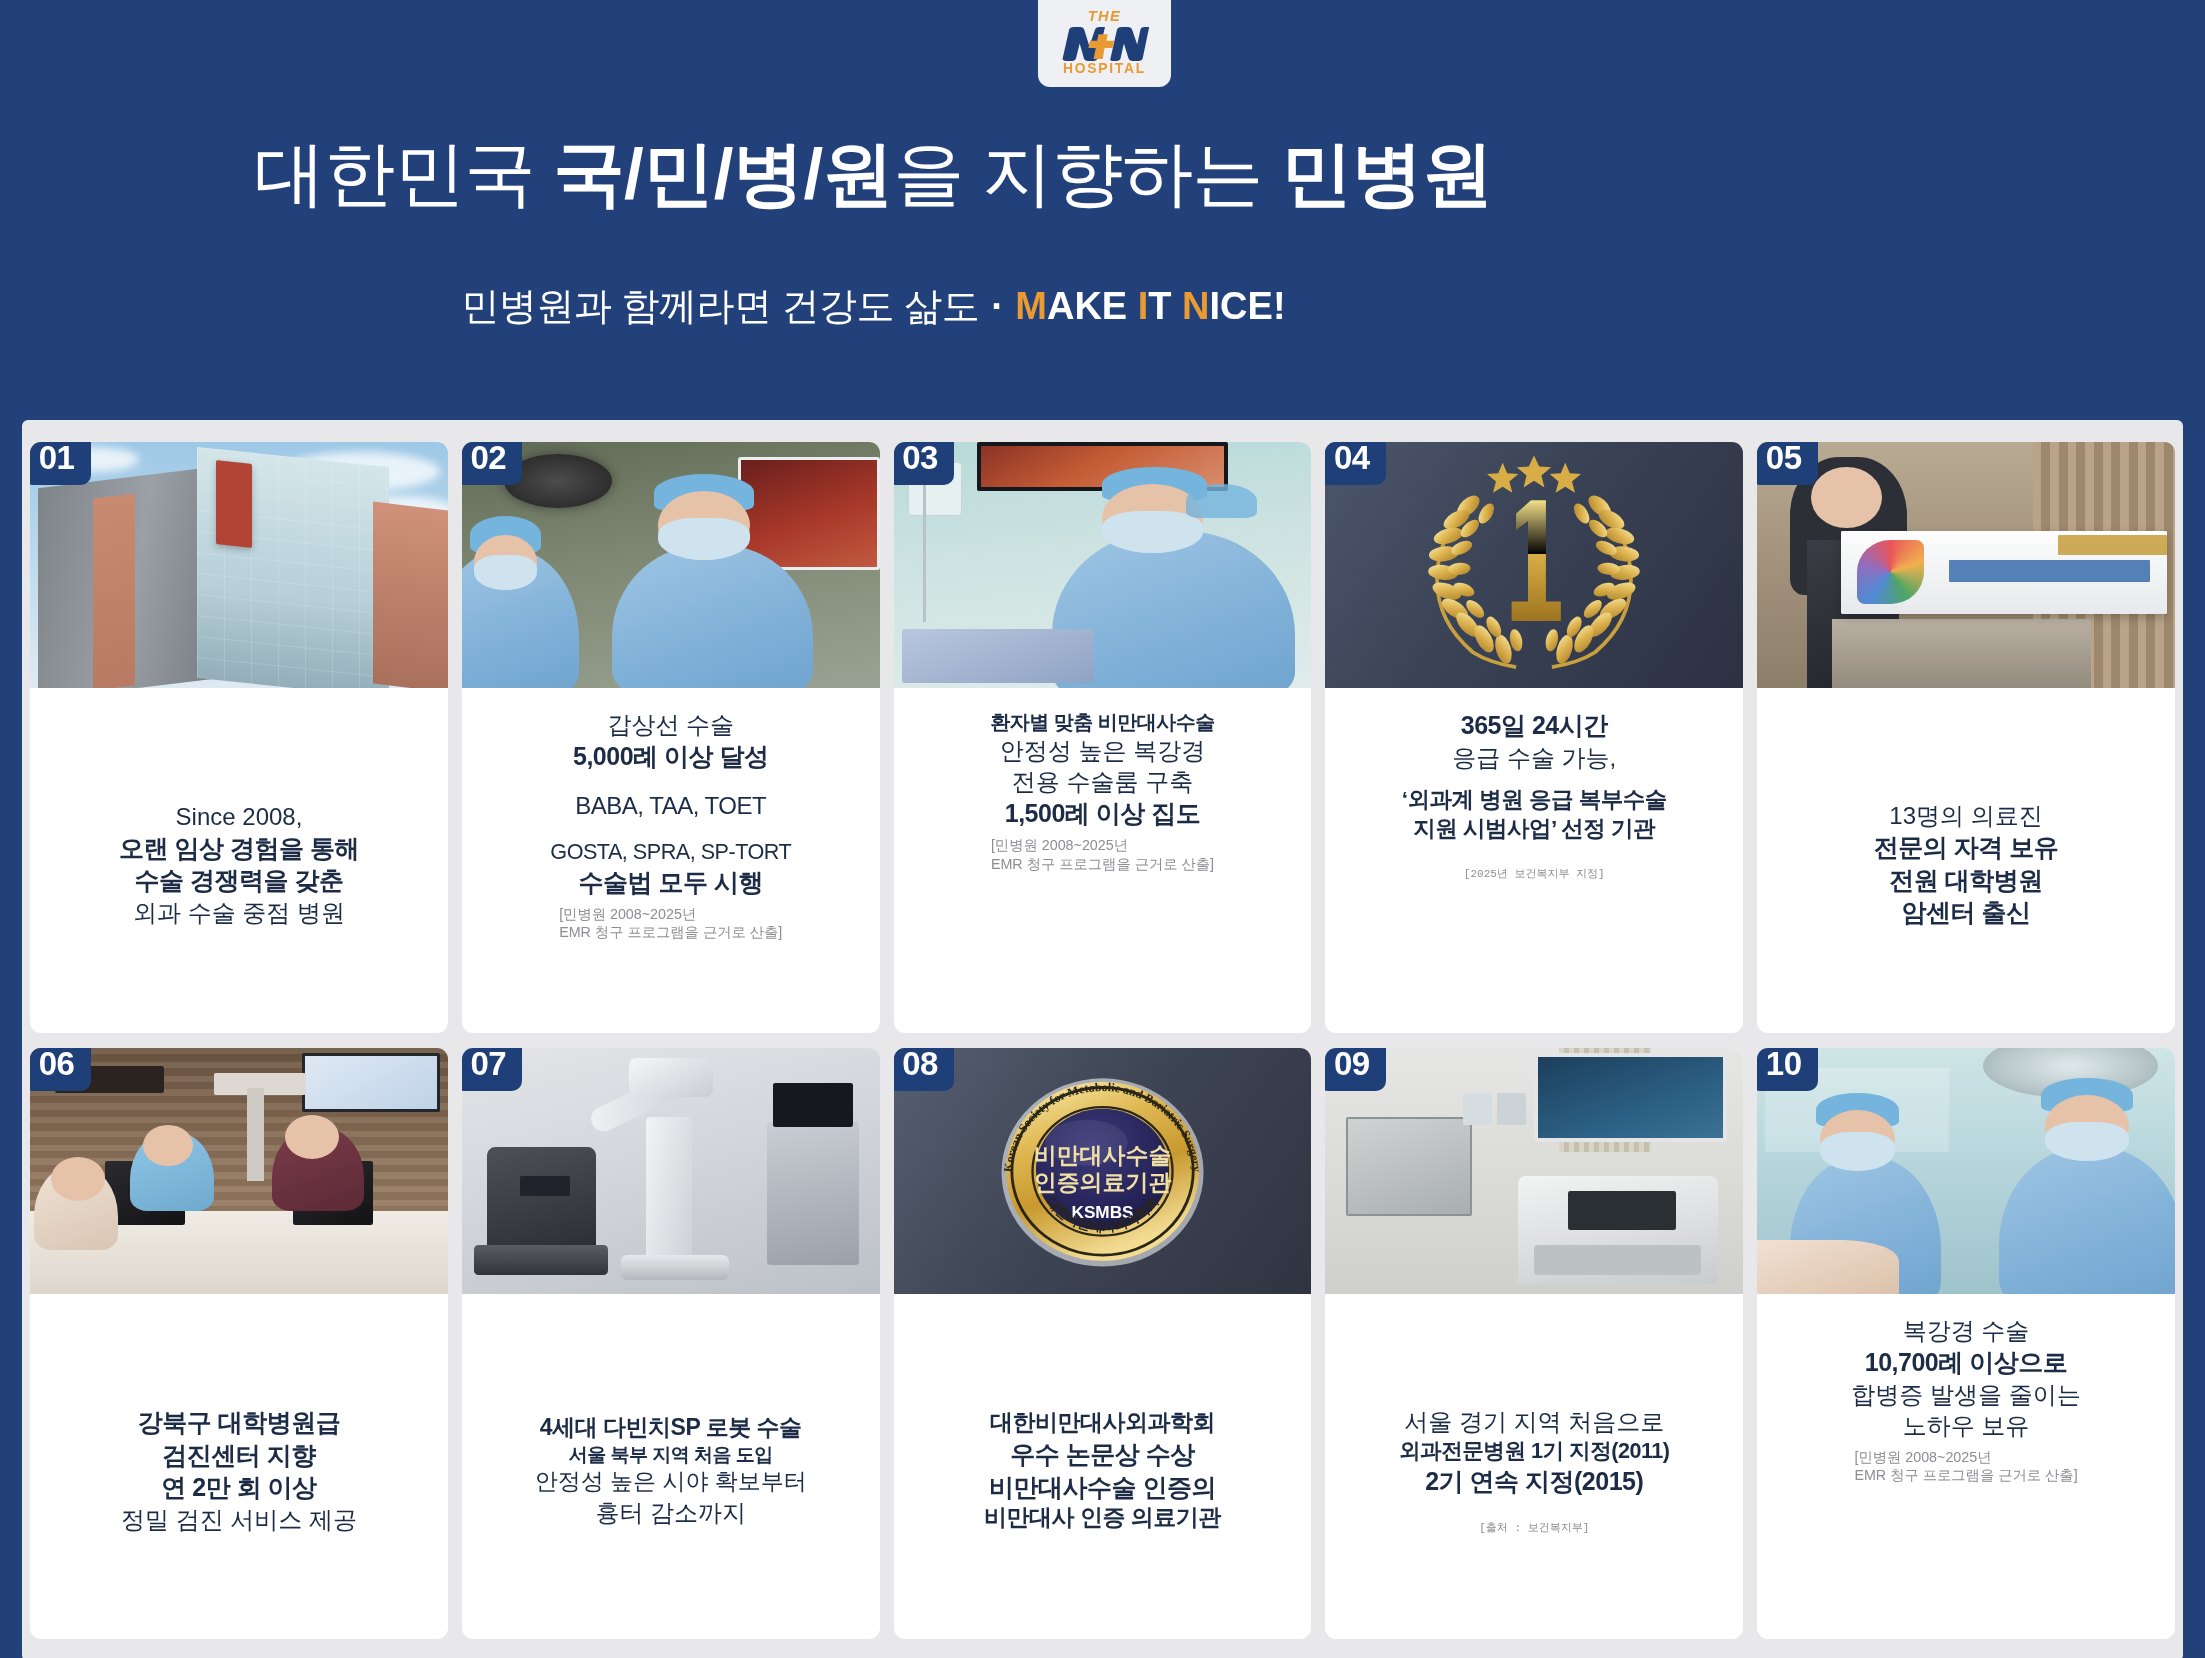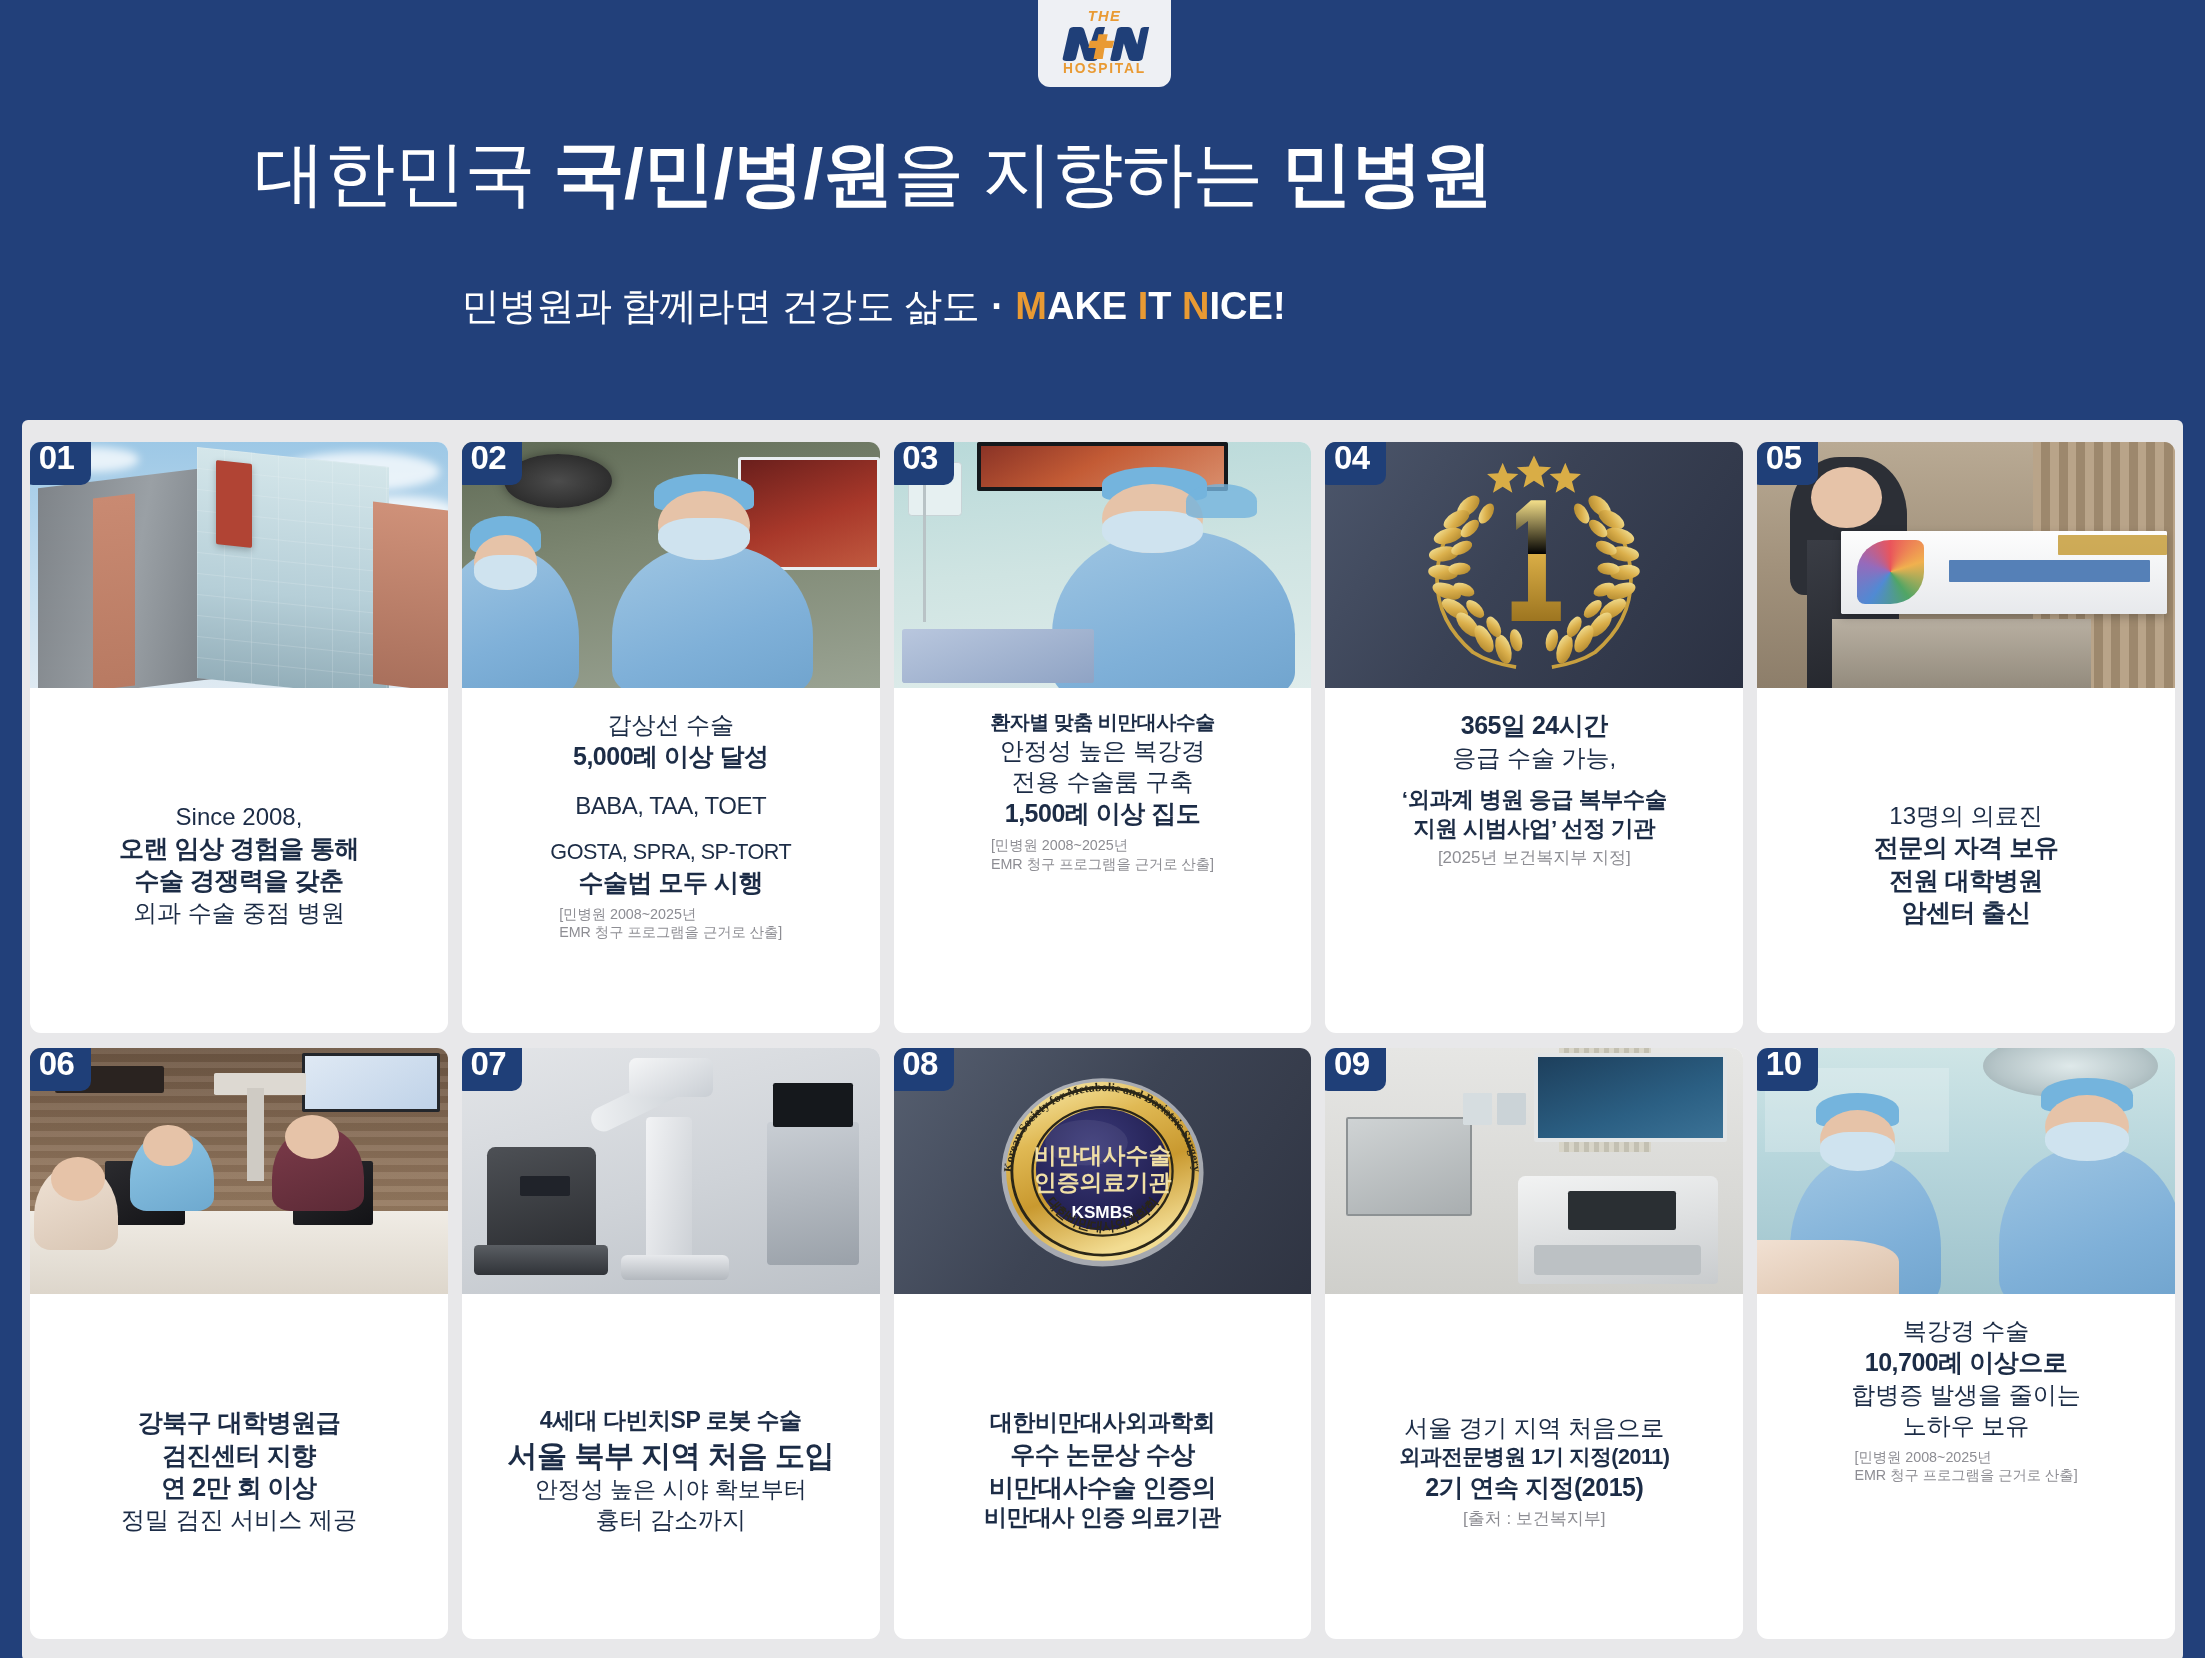--- a/index.html
+++ b/index.html
@@ -93,21 +93,21 @@
     text-align:left;
   }
   .ln{ color:#1c2c46; line-height:1.30; white-space:nowrap; }
   .ln.reg { font-weight:400; font-size:24px; }
   .ln.bold{ font-weight:bold;  font-size:25px; letter-spacing:-0.5px; }
   .ln.en  { font-weight:400; font-size:24px; letter-spacing:-0.5px;margin-top:17px; }
   .note{
     color:#8d8d93; font-weight:400; font-size:14.3px; line-height:1.28;
     margin-top:6.4px; white-space:nowrap;
   }
-  .note.single{ font-size:17px; margin-top:4px; }
+  .note.single{ font-size:11px; margin-top:24px;font-family:Liberation Mono, monospace; }
   .spacer{ flex:1 1 auto; }
 
   
   .sky{ background:linear-gradient(180deg,#9dc8e6 0%,#c3dcee 55%,#dfeaf2 100%); }
   .bldg-a{ position:absolute; left:2%; top:14%; width:48%; height:86%;
            background:linear-gradient(100deg,#7f8489 0%,#9aa0a5 48%,#6f757b 100%);
            transform:skewY(-7deg); }
   .bldg-b{ position:absolute; left:40%; top:6%; width:46%; height:94%;
            background:linear-gradient(180deg,#d4e6ea 0%,#b6cfd8 60%,#93aeb9 100%);
            transform:skewY(6deg); }
@@ -452,21 +452,21 @@
             <div class="r-platform"></div>
             <div class="r-cart"></div>
             <div class="r-cart-scr"></div>
             <div style="position:absolute;left:14%;bottom:40%;width:12%;height:8%;background:#20232a;border-radius:1.8px;"></div>
           </div>
           <div class="badge">07</div>
         </div>
         <div class="card-body">
           <div class="spacer"></div>
           <div class="ln bold" style="font-size:23px;">4세대 다빈치SP 로봇 수술</div>
-          <div class="ln bold" style="font-size:30px;">서울 북부 지역 처음 도입</div>
+          <div class="ln bold" style="font-size:19px;">서울 북부 지역 처음 도입</div>
           <div class="ln reg" style="font-size:23px;">안정성 높은 시야 확보부터</div>
           <div class="ln reg">흉터 감소까지</div>
           <div class="spacer"></div>
         </div>
       </div>
 
       <div class="card">
         <div class="card-img">
           <div class="photo seal-bg">
             <div class="seal-wrap">

